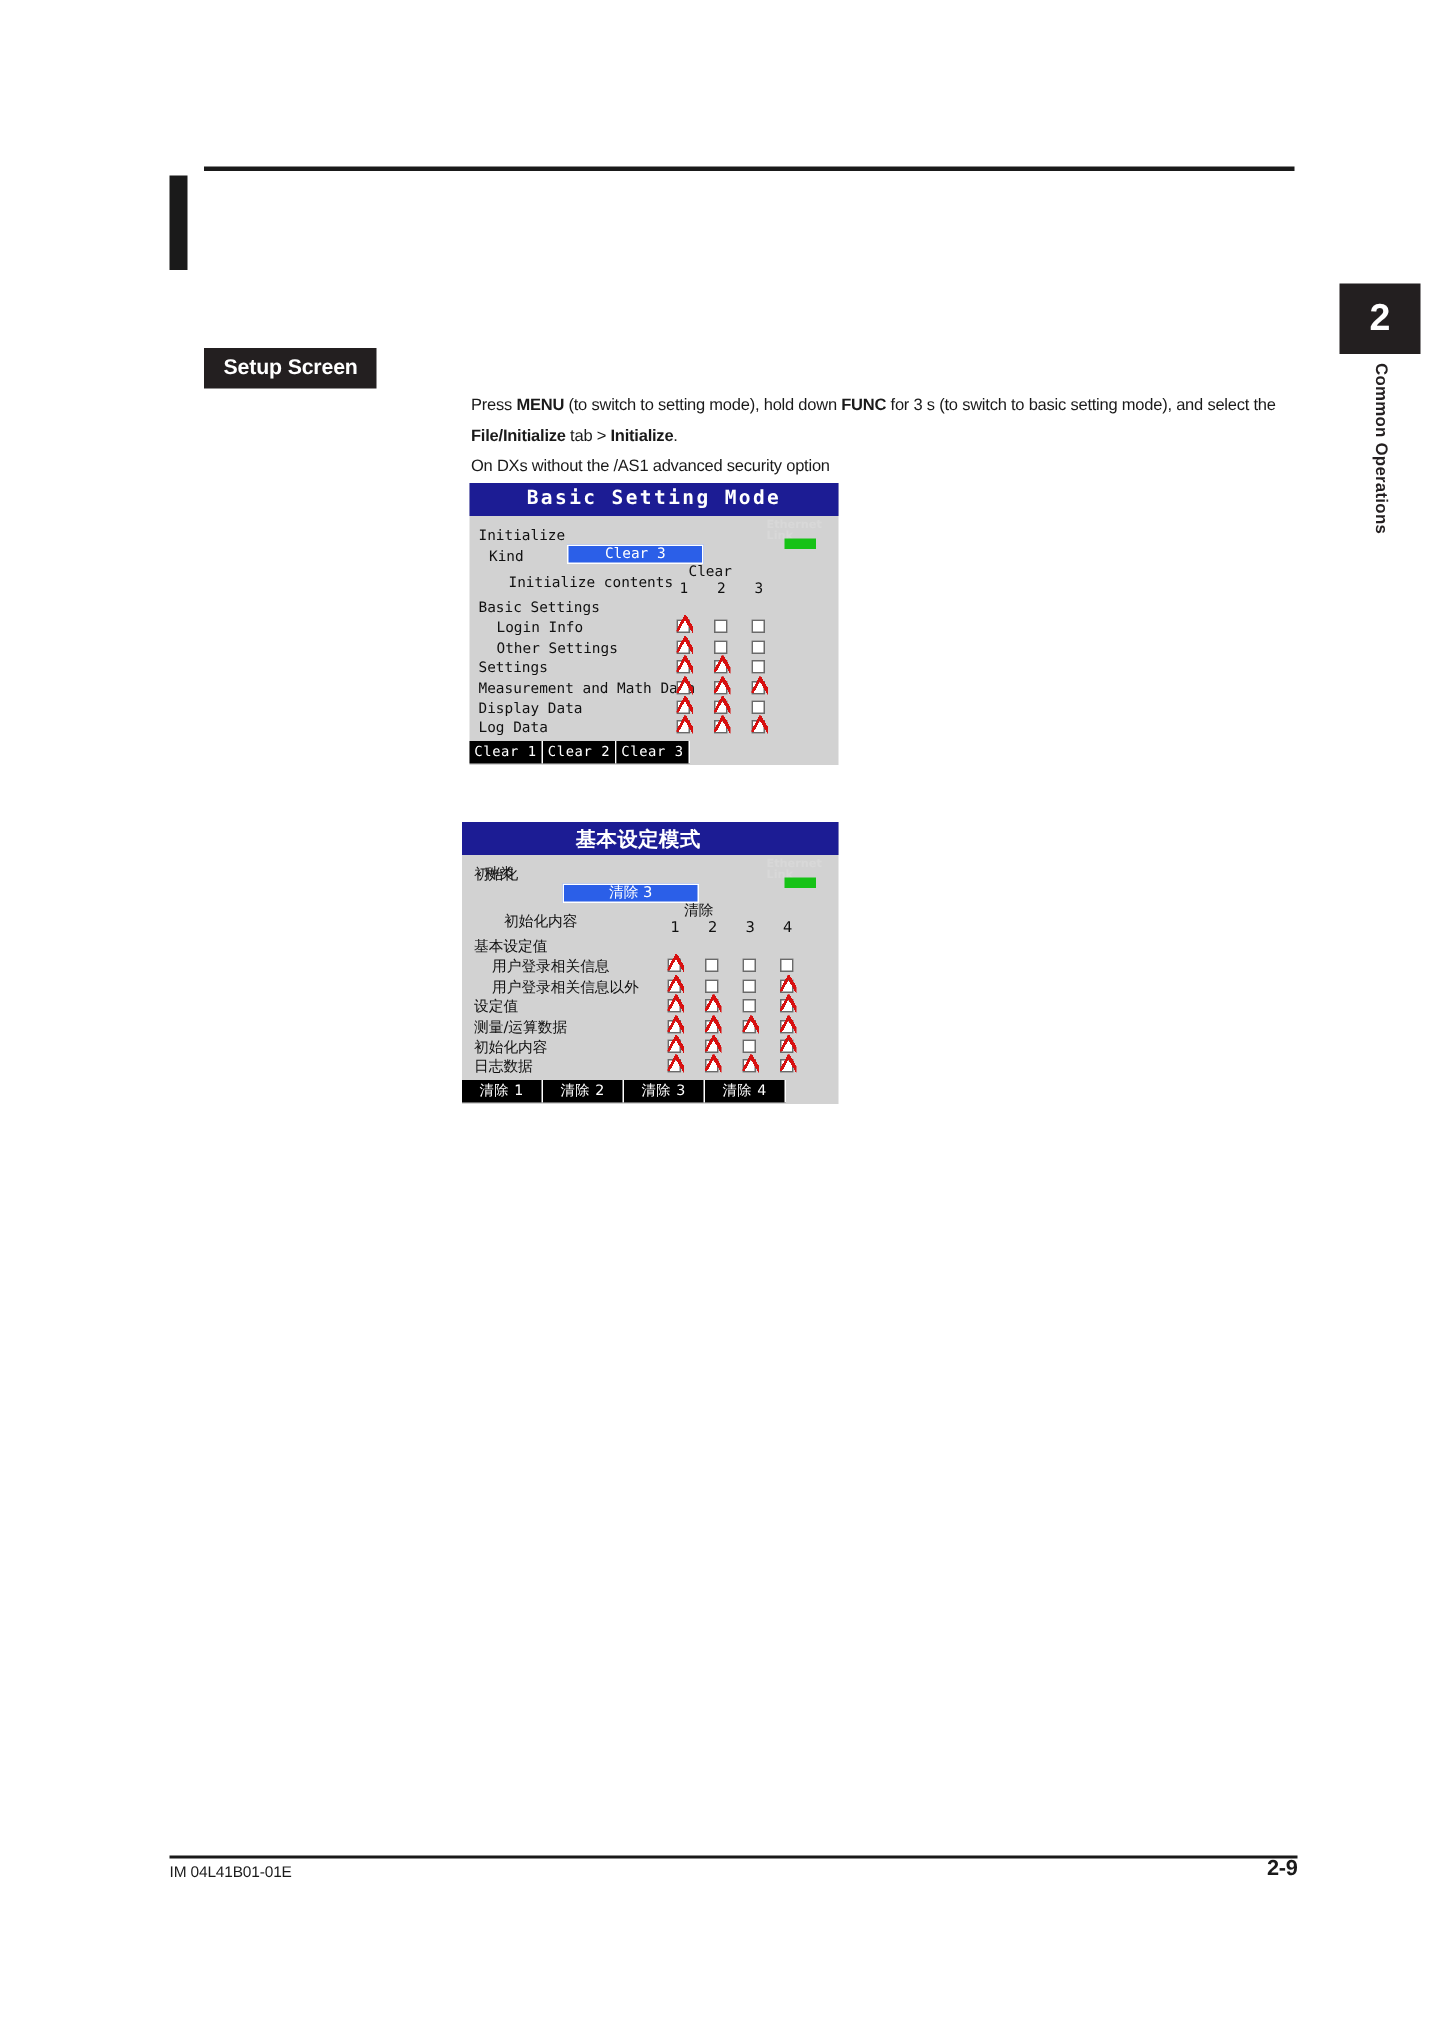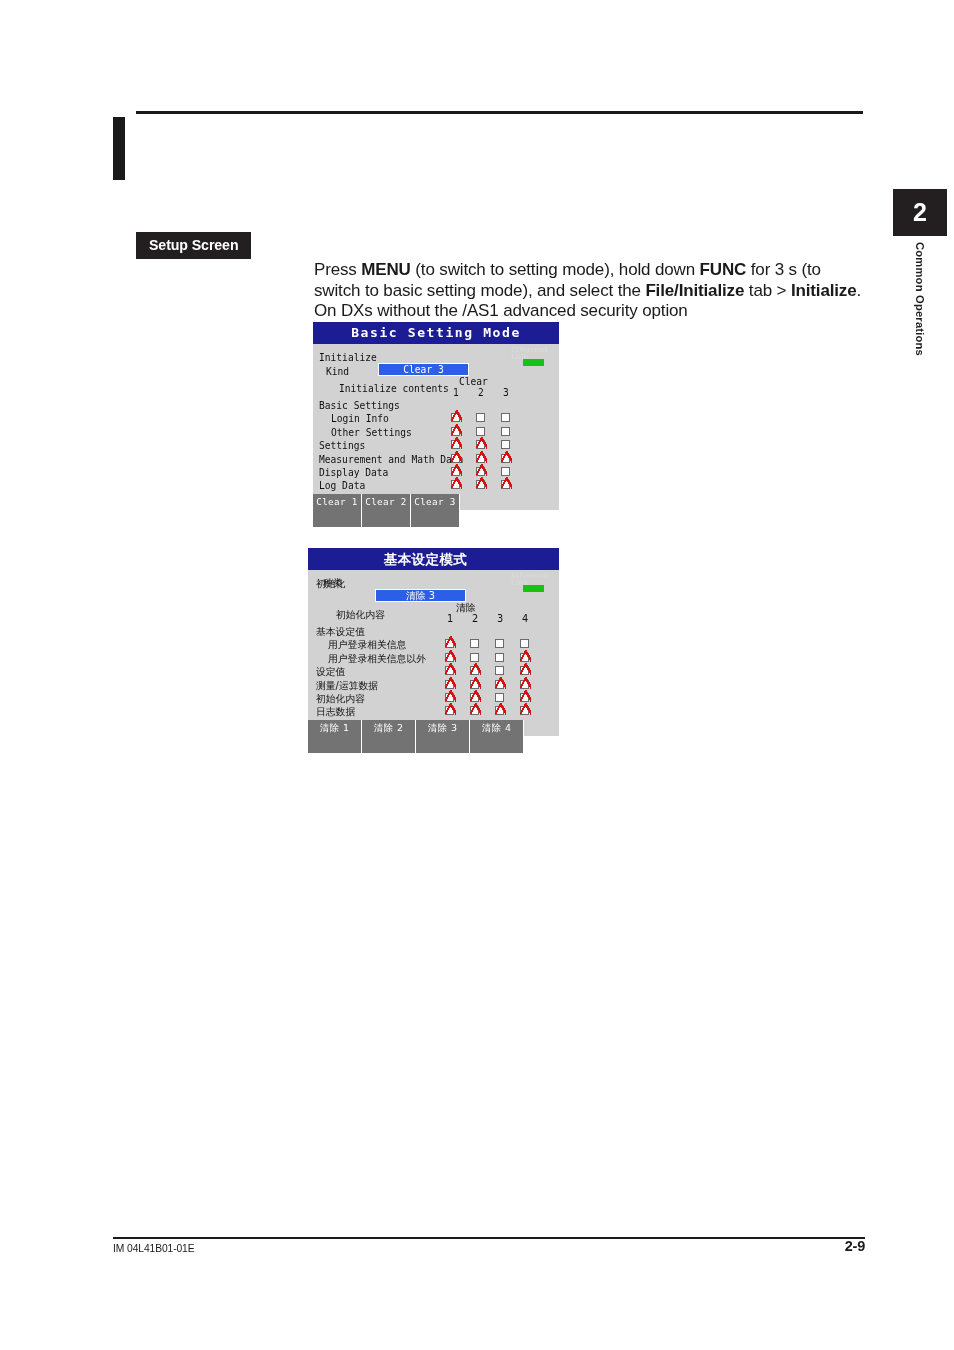--- a/index.html
+++ b/index.html
@@ -95,21 +95,21 @@
     padding: 5px 13px 6px 13px;
     line-height: 16px;
   }
 
   
   .instr {
     position: absolute;
     left: 314px;
     top: 260px;
     width: 556px;
-    font-size: 17px;
+    font-size: 11px;
     line-height: 20.6px;
     letter-spacing: -0.15px;
   }
   .instr b { font-weight: bold; }
 
   .caption-2 {
     position: absolute;
     left: 314px;
     top: 524px;
     font-size: 13.2px;
@@ -222,22 +222,22 @@
   .dev-foot {
     position: absolute;
     left: 0;
     bottom: 0;
     height: 16px;
     width: 100%;
   }
   .fbtn {
     position: absolute;
     top: 0;
-    height: 33px;
-    background: #737373;
+    height: 15px;
+    background: #000000;
     color: #ffffff;
     font-size: 9.2px;
     line-height: 15px;
     text-align: center;
     border-right: 1px solid #ffffff;
     box-sizing: border-box;
     letter-spacing: 0.4px;
   }
   #dev2 .fbtn {
     font-family: "DejaVu Sans", sans-serif;

